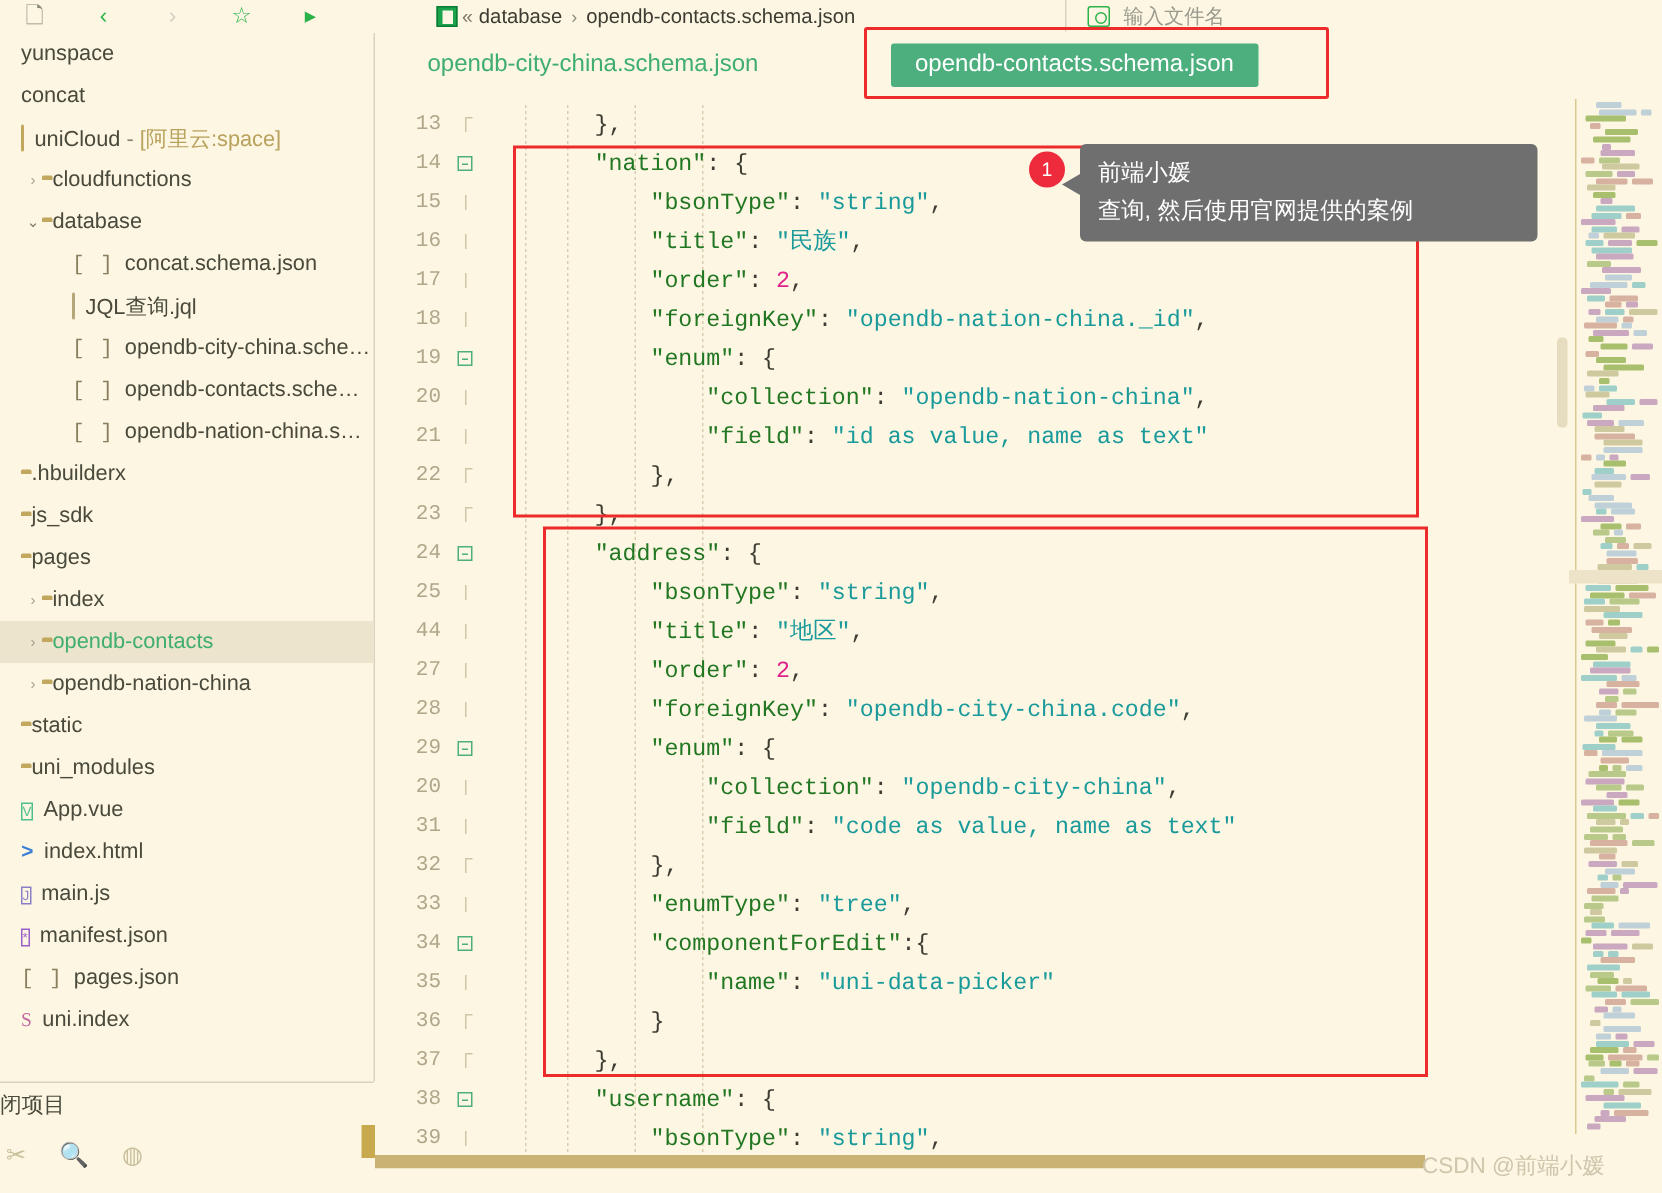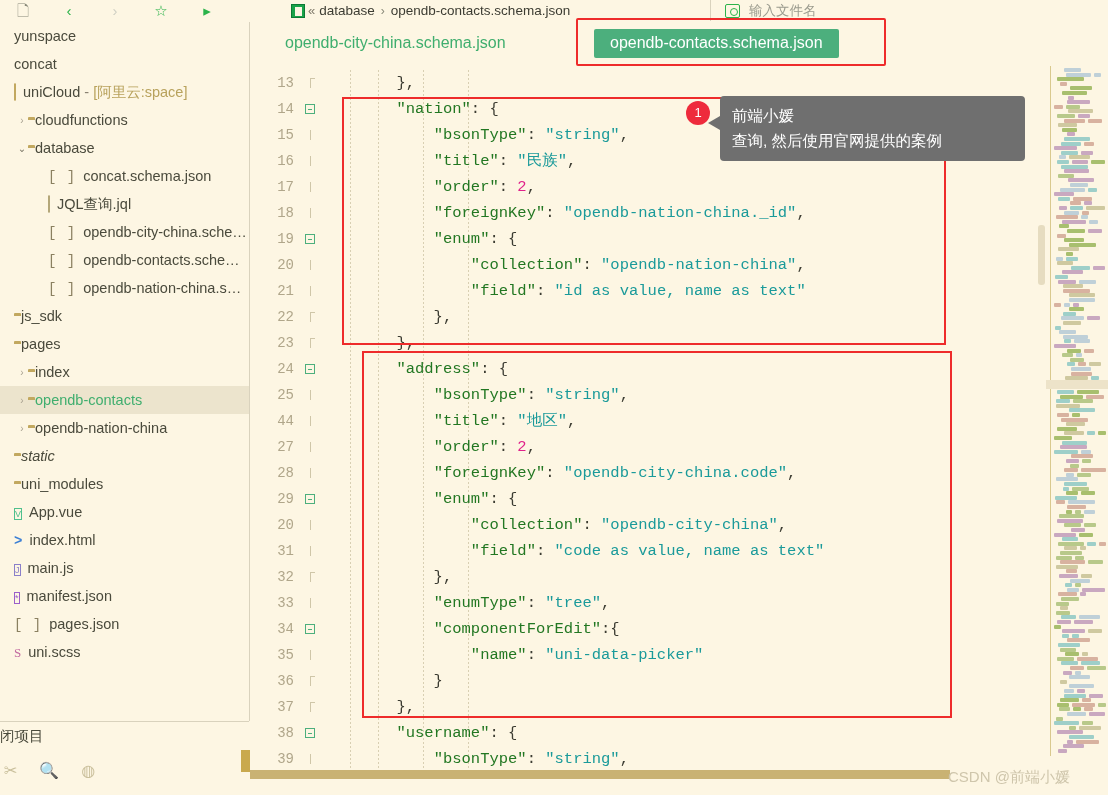--- a/index.html
+++ b/index.html
@@ -211,20 +211,25 @@
         <span>opendb-contacts.sche…</span>
       </div>
       <div class="tree-row" style="padding-left: 36px;">
         <span class="chev"></span>
         <span class="ico"><span class="brk">[ ]</span></span>
         <span>opendb-nation-china.s…</span>
       </div>
       <div class="tree-row" style="padding-left: 2px;">
         <span class="chev"></span>
         <span class="ico"><span class="fold closed"></span></span>
+        <span>.hbuilderx</span>
+      </div>
+      <div class="tree-row" style="padding-left: 2px;">
+        <span class="chev"></span>
+        <span class="ico"><span class="fold closed"></span></span>
         <span>js_sdk</span>
       </div>
       <div class="tree-row" style="padding-left: 2px;">
         <span class="chev"></span>
         <span class="ico"><span class="fold open"></span></span>
         <span>pages</span>
       </div>
       <div class="tree-row" style="padding-left: 16px;">
         <span class="chev">›</span>
         <span class="ico"><span class="fold closed"></span></span>
@@ -233,21 +238,21 @@
       <div class="tree-row sel" style="padding-left: 16px;">
         <span class="chev">›</span>
         <span class="ico"><span class="fold closed"></span></span>
         <span class="lbl-green">opendb-contacts</span>
       </div>
       <div class="tree-row" style="padding-left: 16px;">
         <span class="chev">›</span>
         <span class="ico"><span class="fold closed"></span></span>
         <span>opendb-nation-china</span>
       </div>
-      <div class="tree-row" style="padding-left: 2px; font-style: italic;">
+      <div class="tree-row" style="padding-left: 2px;">
         <span class="chev"></span>
         <span class="ico"><span class="fold closed"></span></span>
         <span>static</span>
       </div>
       <div class="tree-row" style="padding-left: 2px;">
         <span class="chev"></span>
         <span class="ico"><span class="fold closed"></span></span>
         <span>uni_modules</span>
       </div>
       <div class="tree-row" style="padding-left: 2px;">
@@ -271,21 +276,21 @@
         <span>manifest.json</span>
       </div>
       <div class="tree-row" style="padding-left: 2px;">
         <span class="chev"></span>
         <span class="ico"><span class="brk">[ ]</span></span>
         <span>pages.json</span>
       </div>
       <div class="tree-row" style="padding-left: 2px;">
         <span class="chev"></span>
         <span class="ico"><span class="scssicon">S</span></span>
-        <span>uni.scss</span>
+        <span>uni.index</span>
       </div>
     </div>
 
   <div class="sb-close">
     <span>闭项目</span>
   </div>
 
   <div class="sb-bottom" id="sb-bottom">
       <span class="sb-bi" style="margin-left: 4px;">✂</span>
       <span class="sb-bi" style="margin-left: 0px;">🔍</span>

